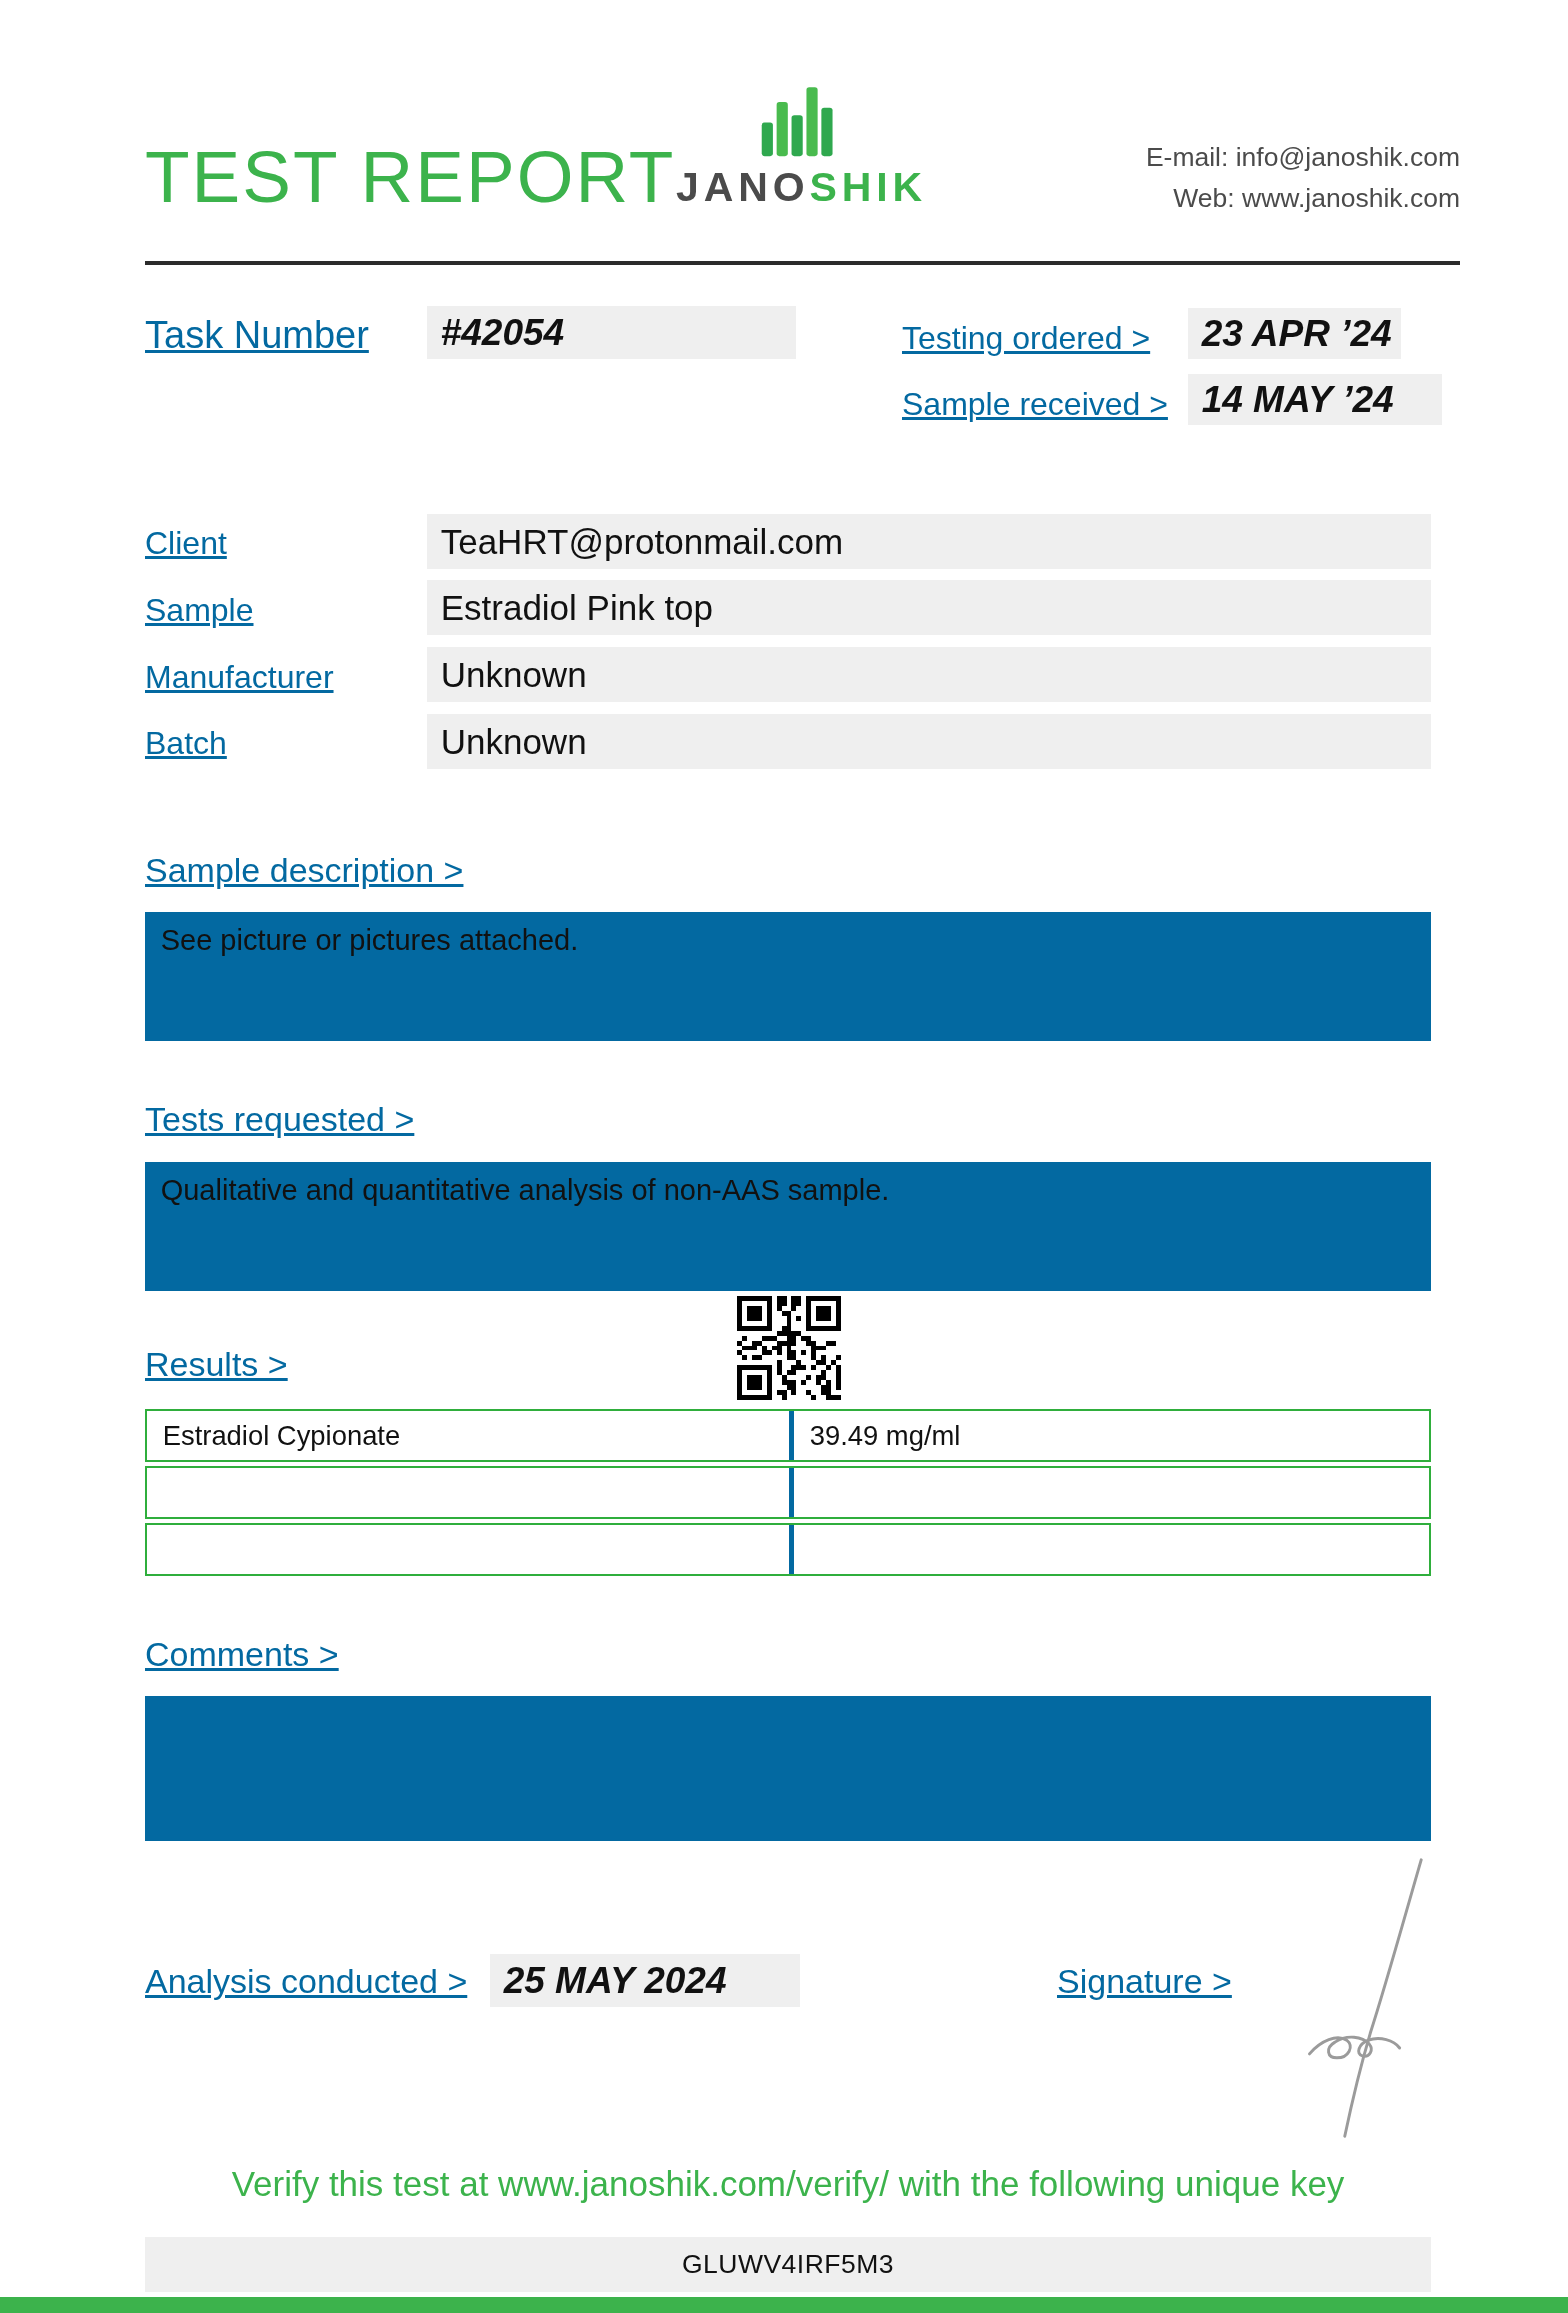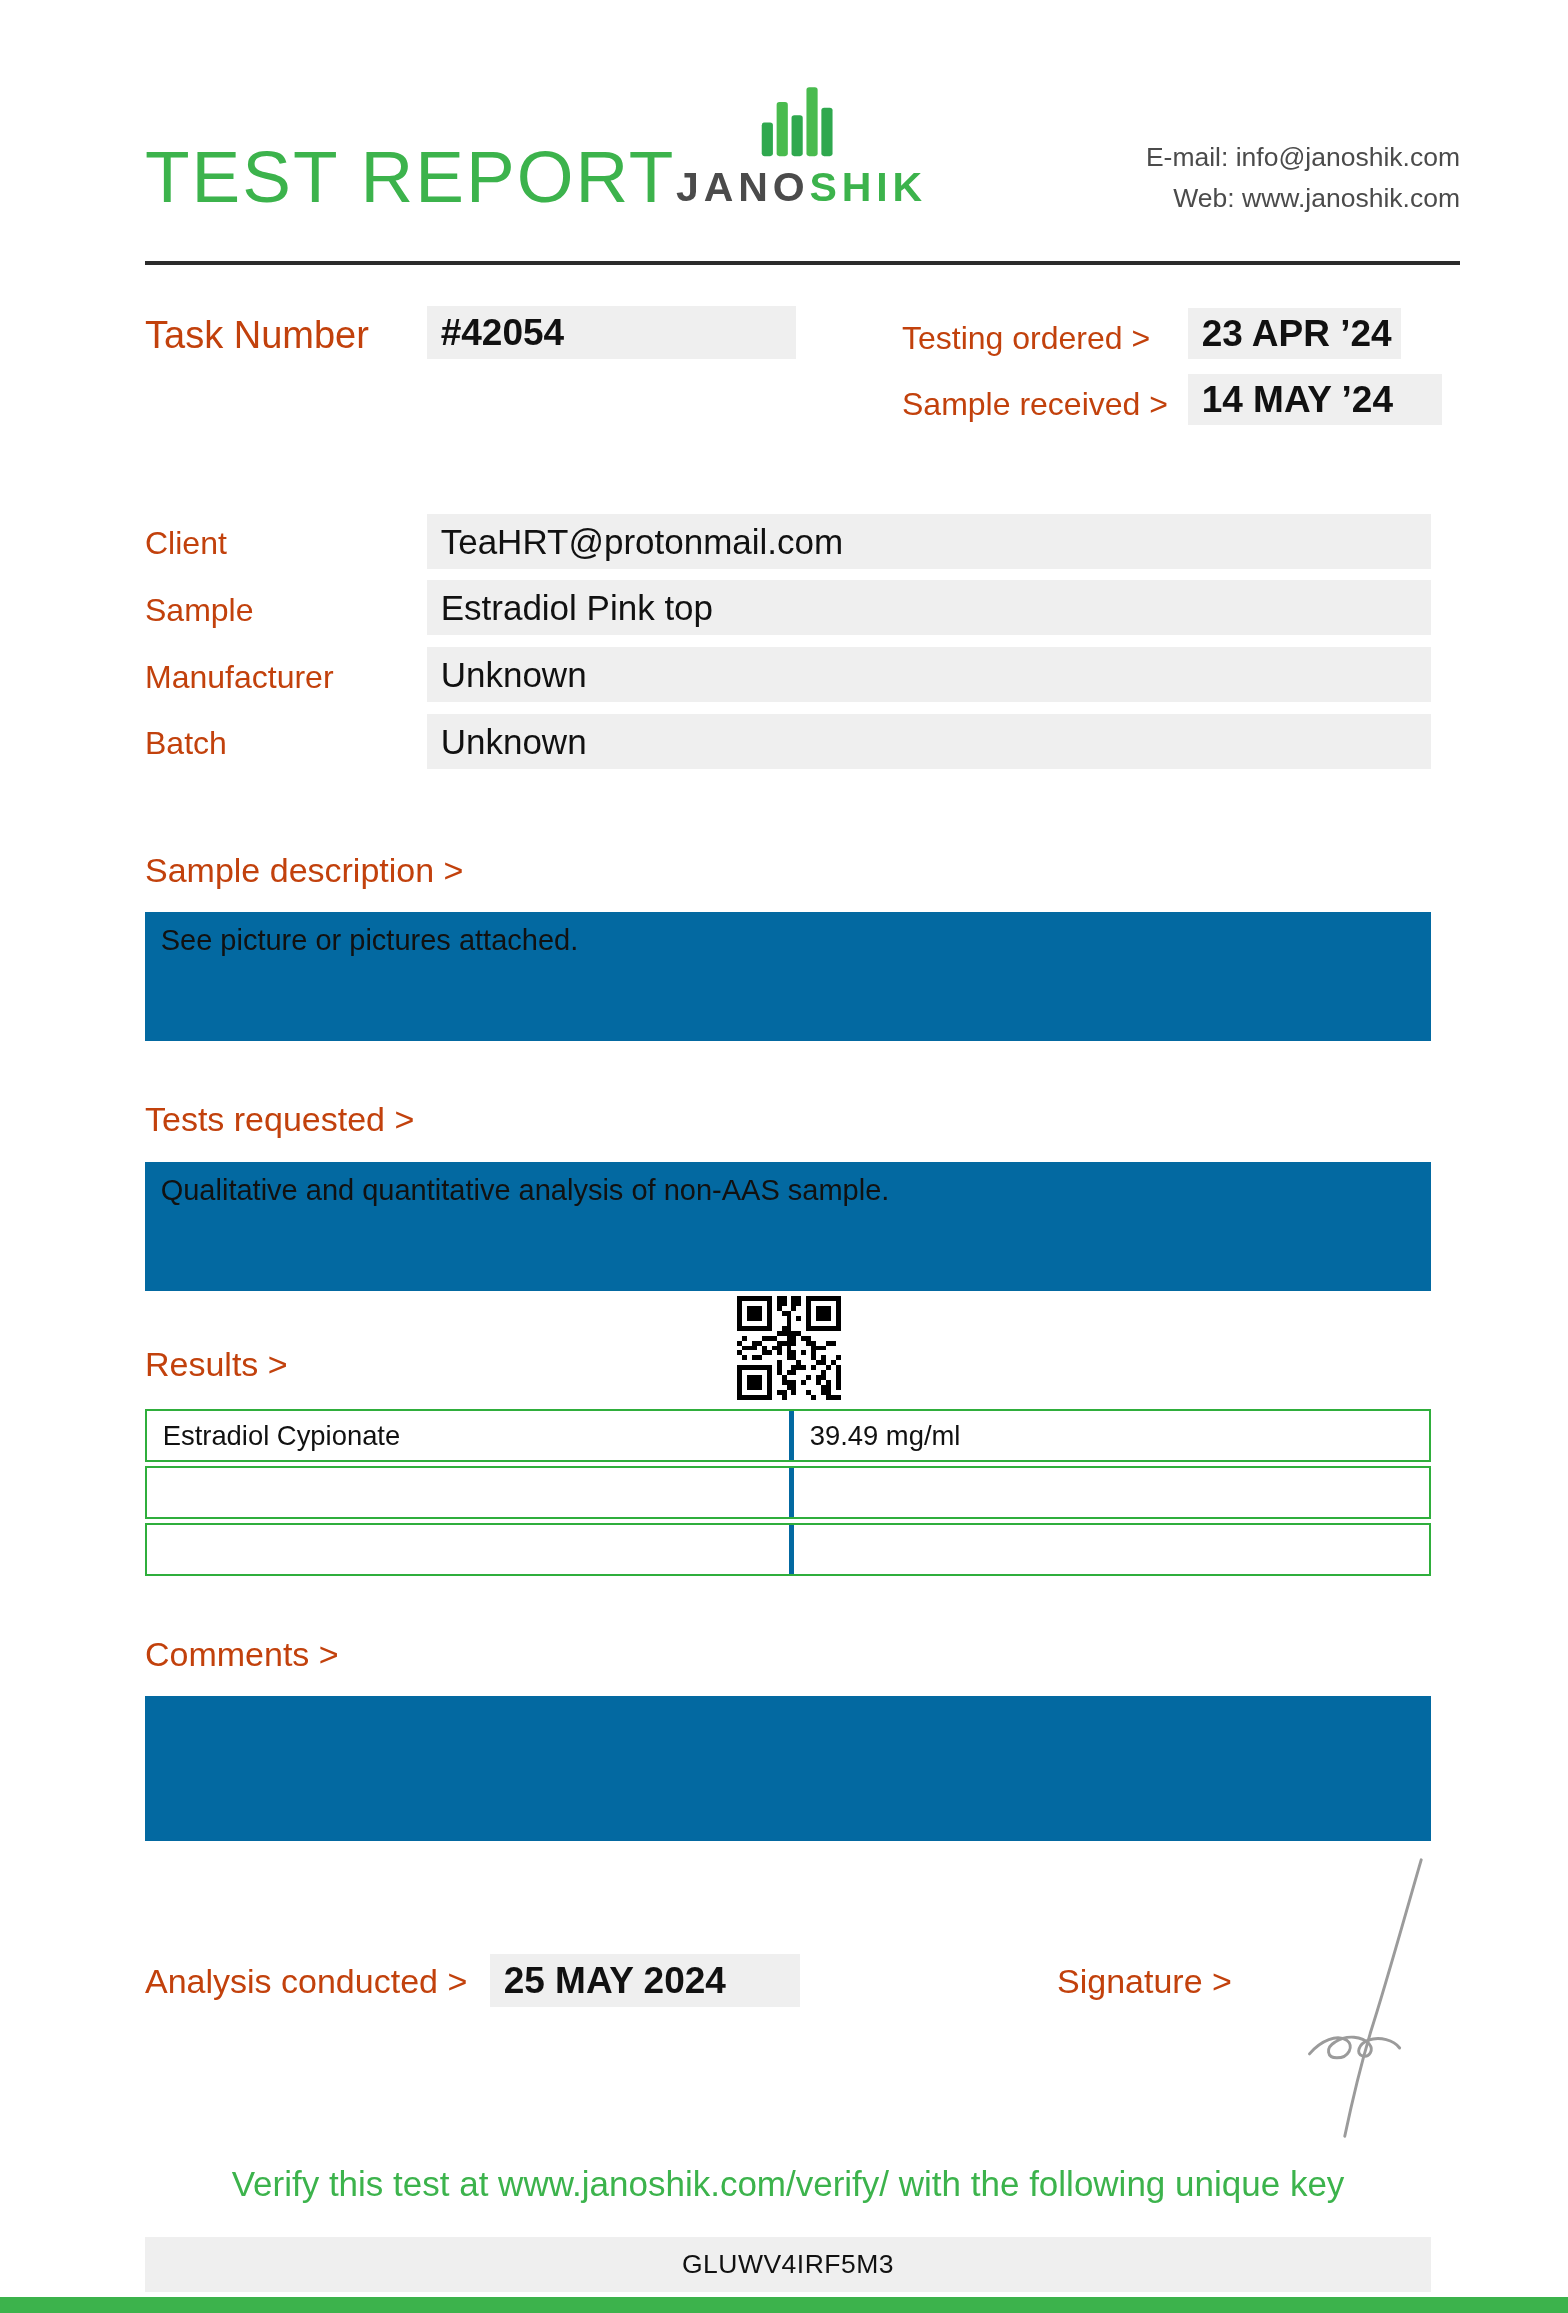--- a/index.html
+++ b/index.html
@@ -19,30 +19,30 @@
     color:#3cb34c; white-space:nowrap;
   }
   .logo { left:676px; top:76px; width:245px; text-align:center; }
   .logo-text { margin-top:2px; font-size:41px; font-weight:bold; letter-spacing:4.9px; white-space:nowrap; }
   .logo-dark { color:#4b4b4b; }
   .logo-green { color:#3cb34c; }
   .contact { right:108px; top:137px; text-align:right; font-size:26.5px; color:#4b4b4b; line-height:41px; }
 
   .divider { left:145px; top:261px; width:1315px; height:3.9px; background:#2b2b2b; }
 
-  .lbl { color:#c2410c; white-space:nowrap; }
+  .lbl { color:#0369a1; white-space:nowrap;text-decoration:underline; }
   .lbl-lg { font-size:38px; }
   .lbl-md { font-size:32px; }
   .lbl-sec { font-size:34px; }
 
   .vbox {
     background:#efefef; display:flex; align-items:center;
     padding:0 13.7px; white-space:nowrap;
   }
-  .vbox-strong { font-size:37px; font-weight:600; }
+  .vbox-strong { font-size:37px; font-weight:600;font-style:italic; }
   .vbox-plain  { font-size:35px; font-weight:400; }
 
   .bigbox {
     left:145px; width:1286px; background:#0369a1;
     padding:11.8px 15.7px; font-size:29px; color:#111;
   }
 
   .qr { left:737px; top:1296px; width:104px; height:104px; }
   .qr svg { width:104px; height:104px; display:block; }
 

